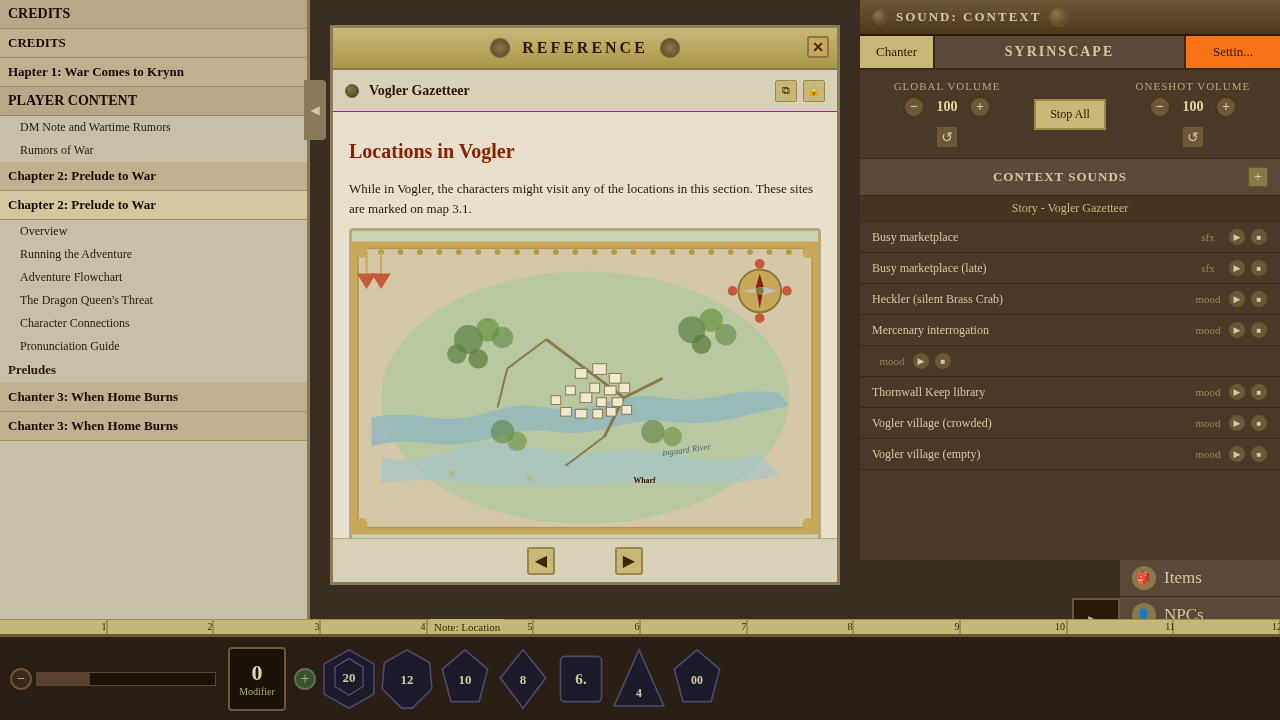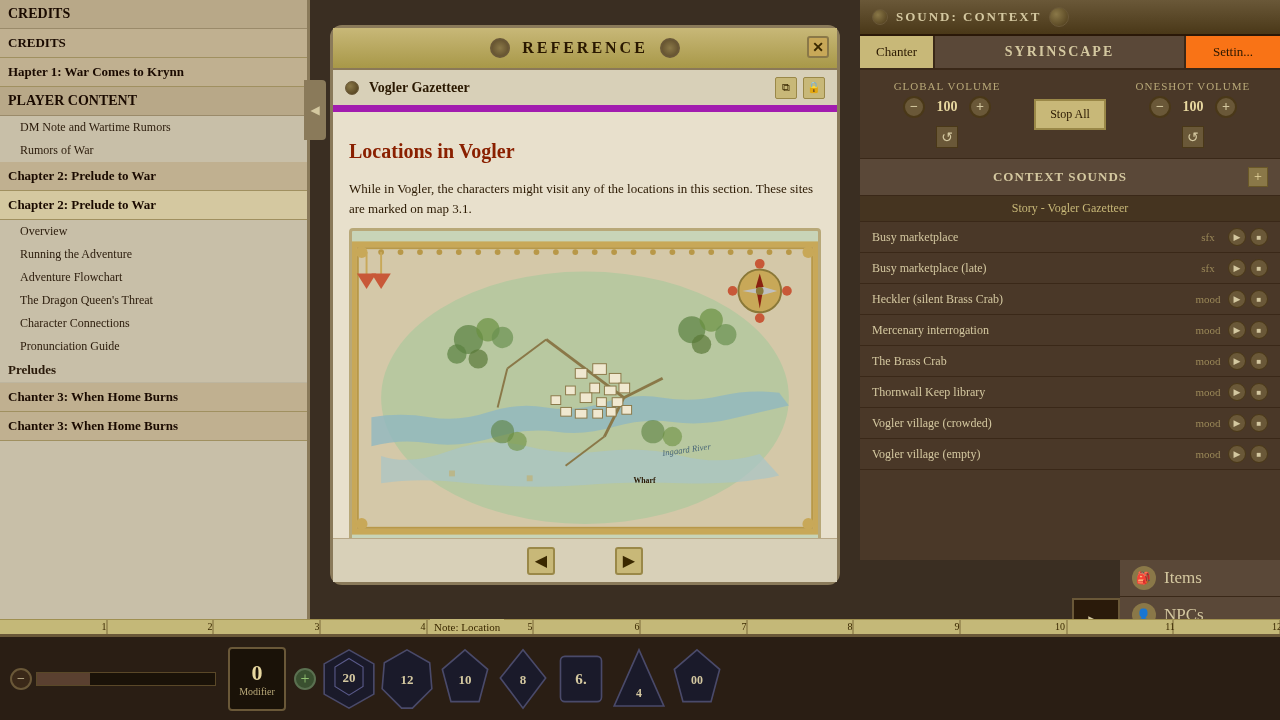--- a/index.html
+++ b/index.html
@@ -86,21 +86,21 @@
 
     
     .reference-panel {
       position: absolute;
       left: 330px;
       top: 25px;
       width: 510px;
       height: 560px;
       background: #e8e0cc;
       border: 3px solid #8a7a5a;
-      border-radius: 12px;
+      border-radius: 0;
     }
 
     .reference-titlebar {
       background: linear-gradient(180deg, #c8b878 0%, #a89848 100%);
       height: 42px;
       display: flex;
       align-items: center;
       justify-content: center;
       border-bottom: 2px solid #8a7858;
       position: relative;
@@ -149,21 +149,21 @@
 
     .reference-content::-webkit-scrollbar { width: 6px; }
     .reference-content::-webkit-scrollbar-track { background: #d4c8a8; }
     .reference-content::-webkit-scrollbar-thumb { background: #8a7a5a; }
 
     .reference-header-bar {
       display: flex;
       align-items: center;
       padding: 6px 12px;
       background: #d8d0b8;
-      border-bottom: 7px solid #a21caf;
+      border-bottom: 1px solid #a21caf;
       height: 42px;
     }
 
     .ref-dot {
       width: 14px;
       height: 14px;
       background: radial-gradient(circle at 35% 35%, #8a7848, #4a3818);
       border-radius: 50%;
       border: 1px solid #6a5838;
       margin-right: 10px;
@@ -908,21 +908,20 @@
     </div>
     <div class="sound-item">
       <span class="sound-name">Mercenary interrogation</span>
       <span class="sound-type">mood</span>
       <div class="sound-controls">
         <div class="play-btn">▶</div>
         <div class="stop-btn">■</div>
       </div>
     </div>
     <div class="sound-item">
-      <span class="sound-name">The Brass Crab</span>
       <span class="sound-type">mood</span>
       <div class="sound-controls">
         <div class="play-btn">▶</div>
         <div class="stop-btn">■</div>
       </div>
     </div>
     <div class="sound-item">
       <span class="sound-name">Thornwall Keep library</span>
       <span class="sound-type">mood</span>
       <div class="sound-controls">

